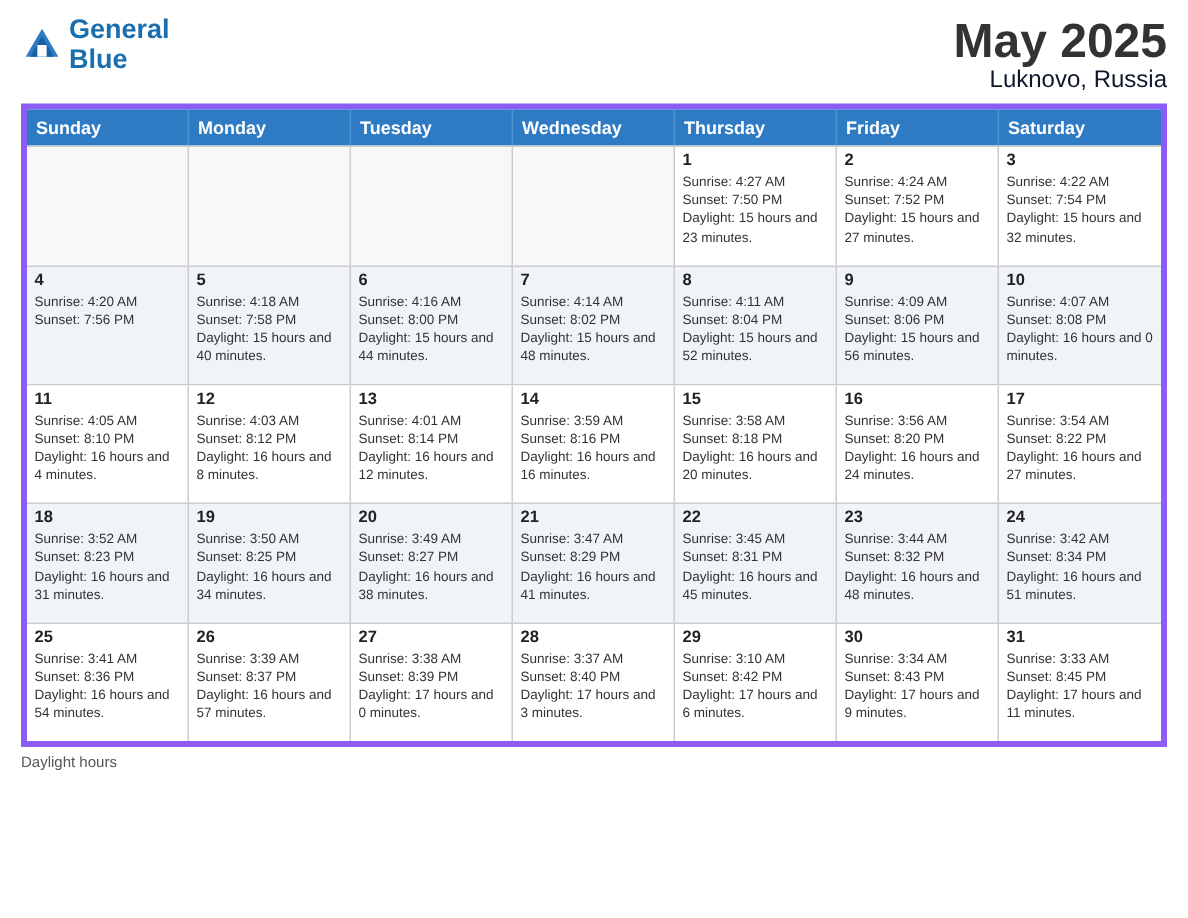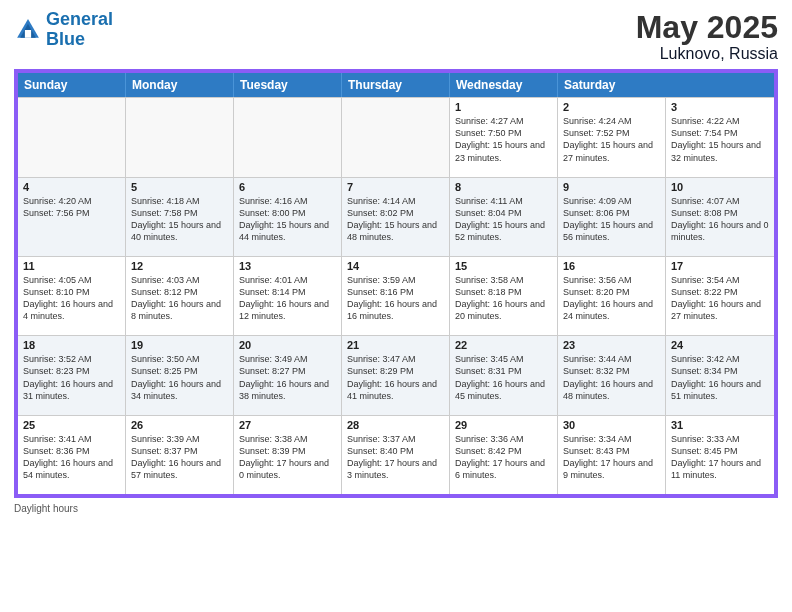--- a/index.html
+++ b/index.html
@@ -135,22 +135,23 @@
       <div class="title-month">May 2025</div>
       <div class="title-location">Luknovo, Russia</div>
     </div>
   </div>
 
   <div class="calendar">
     <div class="cal-header-row">
     <div class="cal-header-cell">Sunday</div>
         <div class="cal-header-cell">Monday</div>
         <div class="cal-header-cell">Tuesday</div>
+        <div class="cal-header-cell">Wednesday</div>
         <div class="cal-header-cell">Thursday</div>
-        <div class="cal-header-cell">Wednesday</div>
+        <div class="cal-header-cell">Friday</div>
         <div class="cal-header-cell">Saturday</div>
       </div>
     <div class="cal-body">
     <div class="cal-row">
           <div class="cal-cell empty"></div>
           <div class="cal-cell empty"></div>
           <div class="cal-cell empty"></div>
           <div class="cal-cell empty"></div>
           <div class="cal-cell">
             <div class="day-num">1</div>
@@ -322,21 +323,21 @@
             <div class="cell-line">Daylight: 17 hours and 0 minutes.</div>
           </div>
           <div class="cal-cell">
             <div class="day-num">28</div>
             <div class="cell-line">Sunrise: 3:37 AM</div>
             <div class="cell-line">Sunset: 8:40 PM</div>
             <div class="cell-line">Daylight: 17 hours and 3 minutes.</div>
           </div>
           <div class="cal-cell">
             <div class="day-num">29</div>
-            <div class="cell-line">Sunrise: 3:36 AM</div>
+            <div class="cell-line">Sunrise: 3:10 AM</div>
             <div class="cell-line">Sunset: 8:42 PM</div>
             <div class="cell-line">Daylight: 17 hours and 6 minutes.</div>
           </div>
           <div class="cal-cell">
             <div class="day-num">30</div>
             <div class="cell-line">Sunrise: 3:34 AM</div>
             <div class="cell-line">Sunset: 8:43 PM</div>
             <div class="cell-line">Daylight: 17 hours and 9 minutes.</div>
           </div>
           <div class="cal-cell">

